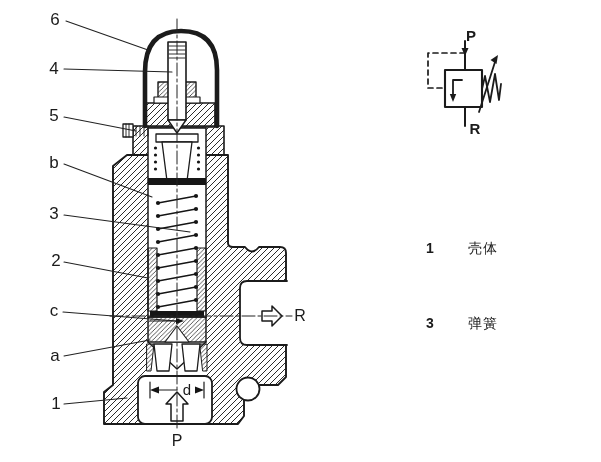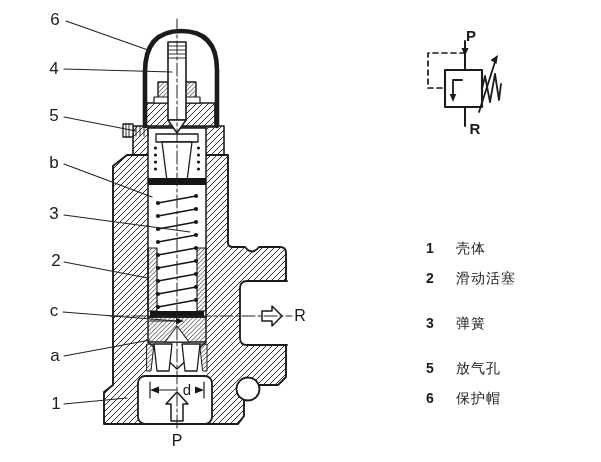--- a/index.html
+++ b/index.html
@@ -7,21 +7,21 @@
          font-family:"Liberation Sans",sans-serif;color:#1b1b1b;}
   #art{position:absolute;left:0;top:0;}
   .callout{position:absolute;transform:translate(-50%,-50%);font-size:17px;color:#1b1b1b;
            letter-spacing:0;white-space:nowrap;}
   .portlbl{position:absolute;transform:translate(-50%,-50%);font-size:16px;color:#1b1b1b;}
   .dimlbl{position:absolute;transform:translate(-50%,-50%);font-size:15px;color:#1b1b1b;}
   .symlbl{position:absolute;transform:translate(-50%,-50%);font-size:15px;font-weight:bold;color:#1b1b1b;}
   .legend{position:absolute;left:420px;top:0;width:170px;height:462px;}
   .legend-row{position:absolute;left:0;height:16px;line-height:16px;font-size:14px;}
   .lnum{display:inline-block;width:14px;margin-left:6px;font-weight:bold;color:#1b1b1b;}
-  .llabel{display:inline-block;margin-left:12px;color:#1b1b1b;letter-spacing:1px;}
+  .llabel{display:inline-block;margin-left:24px;color:#1b1b1b;letter-spacing:1px;}
 </style>
 </head>
 <body>
 
 <div id="stage">
 
   <svg id="art" width="601" height="462" viewBox="0 0 601 462">
     <defs>
       <pattern id="h1" width="6" height="6" patternUnits="userSpaceOnUse">
         <path d="M0,6 L6,0 M-1,1 L1,-1 M5,7 L7,5" stroke="#2c2c2c" stroke-width="1" fill="none"></path>
@@ -194,31 +194,19 @@
   <span class="dimlbl" style="left:187px;top:389px">d</span>
 
   <span class="symlbl" style="left:471px;top:35px">P</span>
   <span class="symlbl" style="left:475px;top:128px">R</span>
 
   <div class="legend">
     <div class="legend-row" style="top:240px">
       <span class="lnum">1</span>
       <span class="llabel">壳体</span>
     </div>
-    <div class="legend-row" style="top:270px">
-      <span class="lnum">2</span>
-      <span class="llabel">滑动活塞</span>
-    </div>
     <div class="legend-row" style="top:315px">
       <span class="lnum">3</span>
       <span class="llabel">弹簧</span>
     </div>
-    <div class="legend-row" style="top:360px">
-      <span class="lnum">5</span>
-      <span class="llabel">放气孔</span>
-    </div>
-    <div class="legend-row" style="top:390px">
-      <span class="lnum">6</span>
-      <span class="llabel">保护帽</span>
-    </div>
   </div>
 
 </div>
 
 </body></html>

